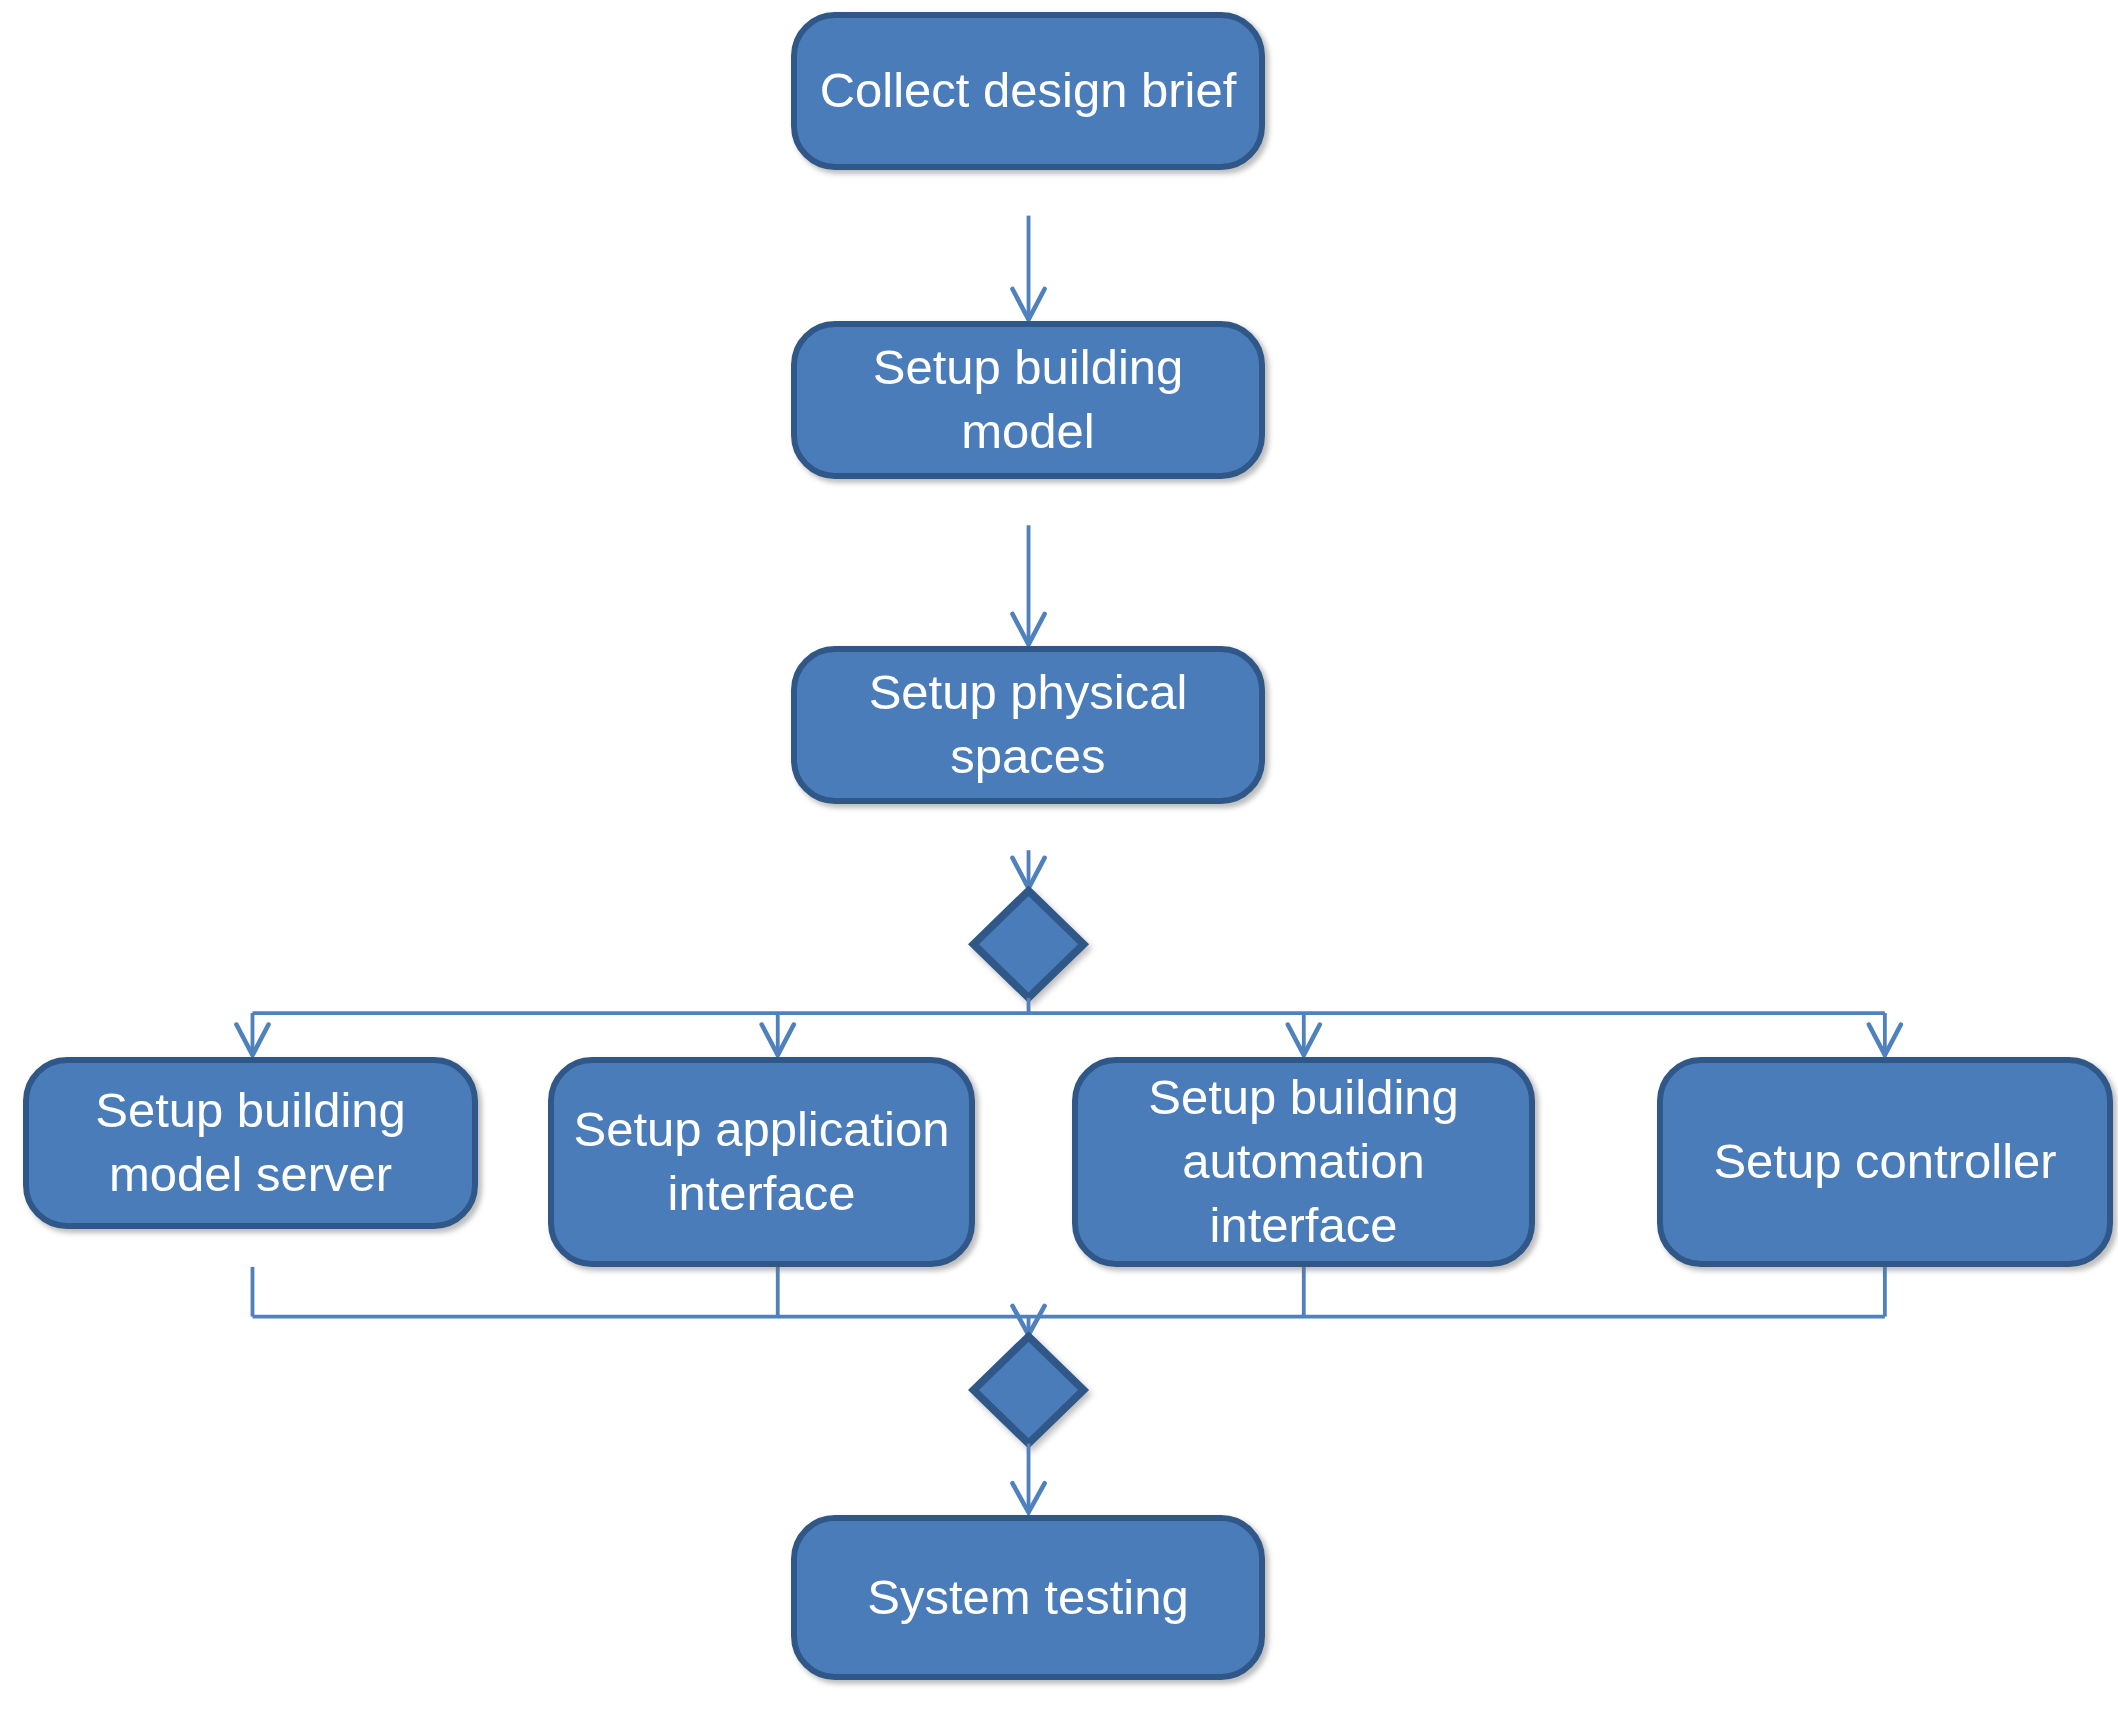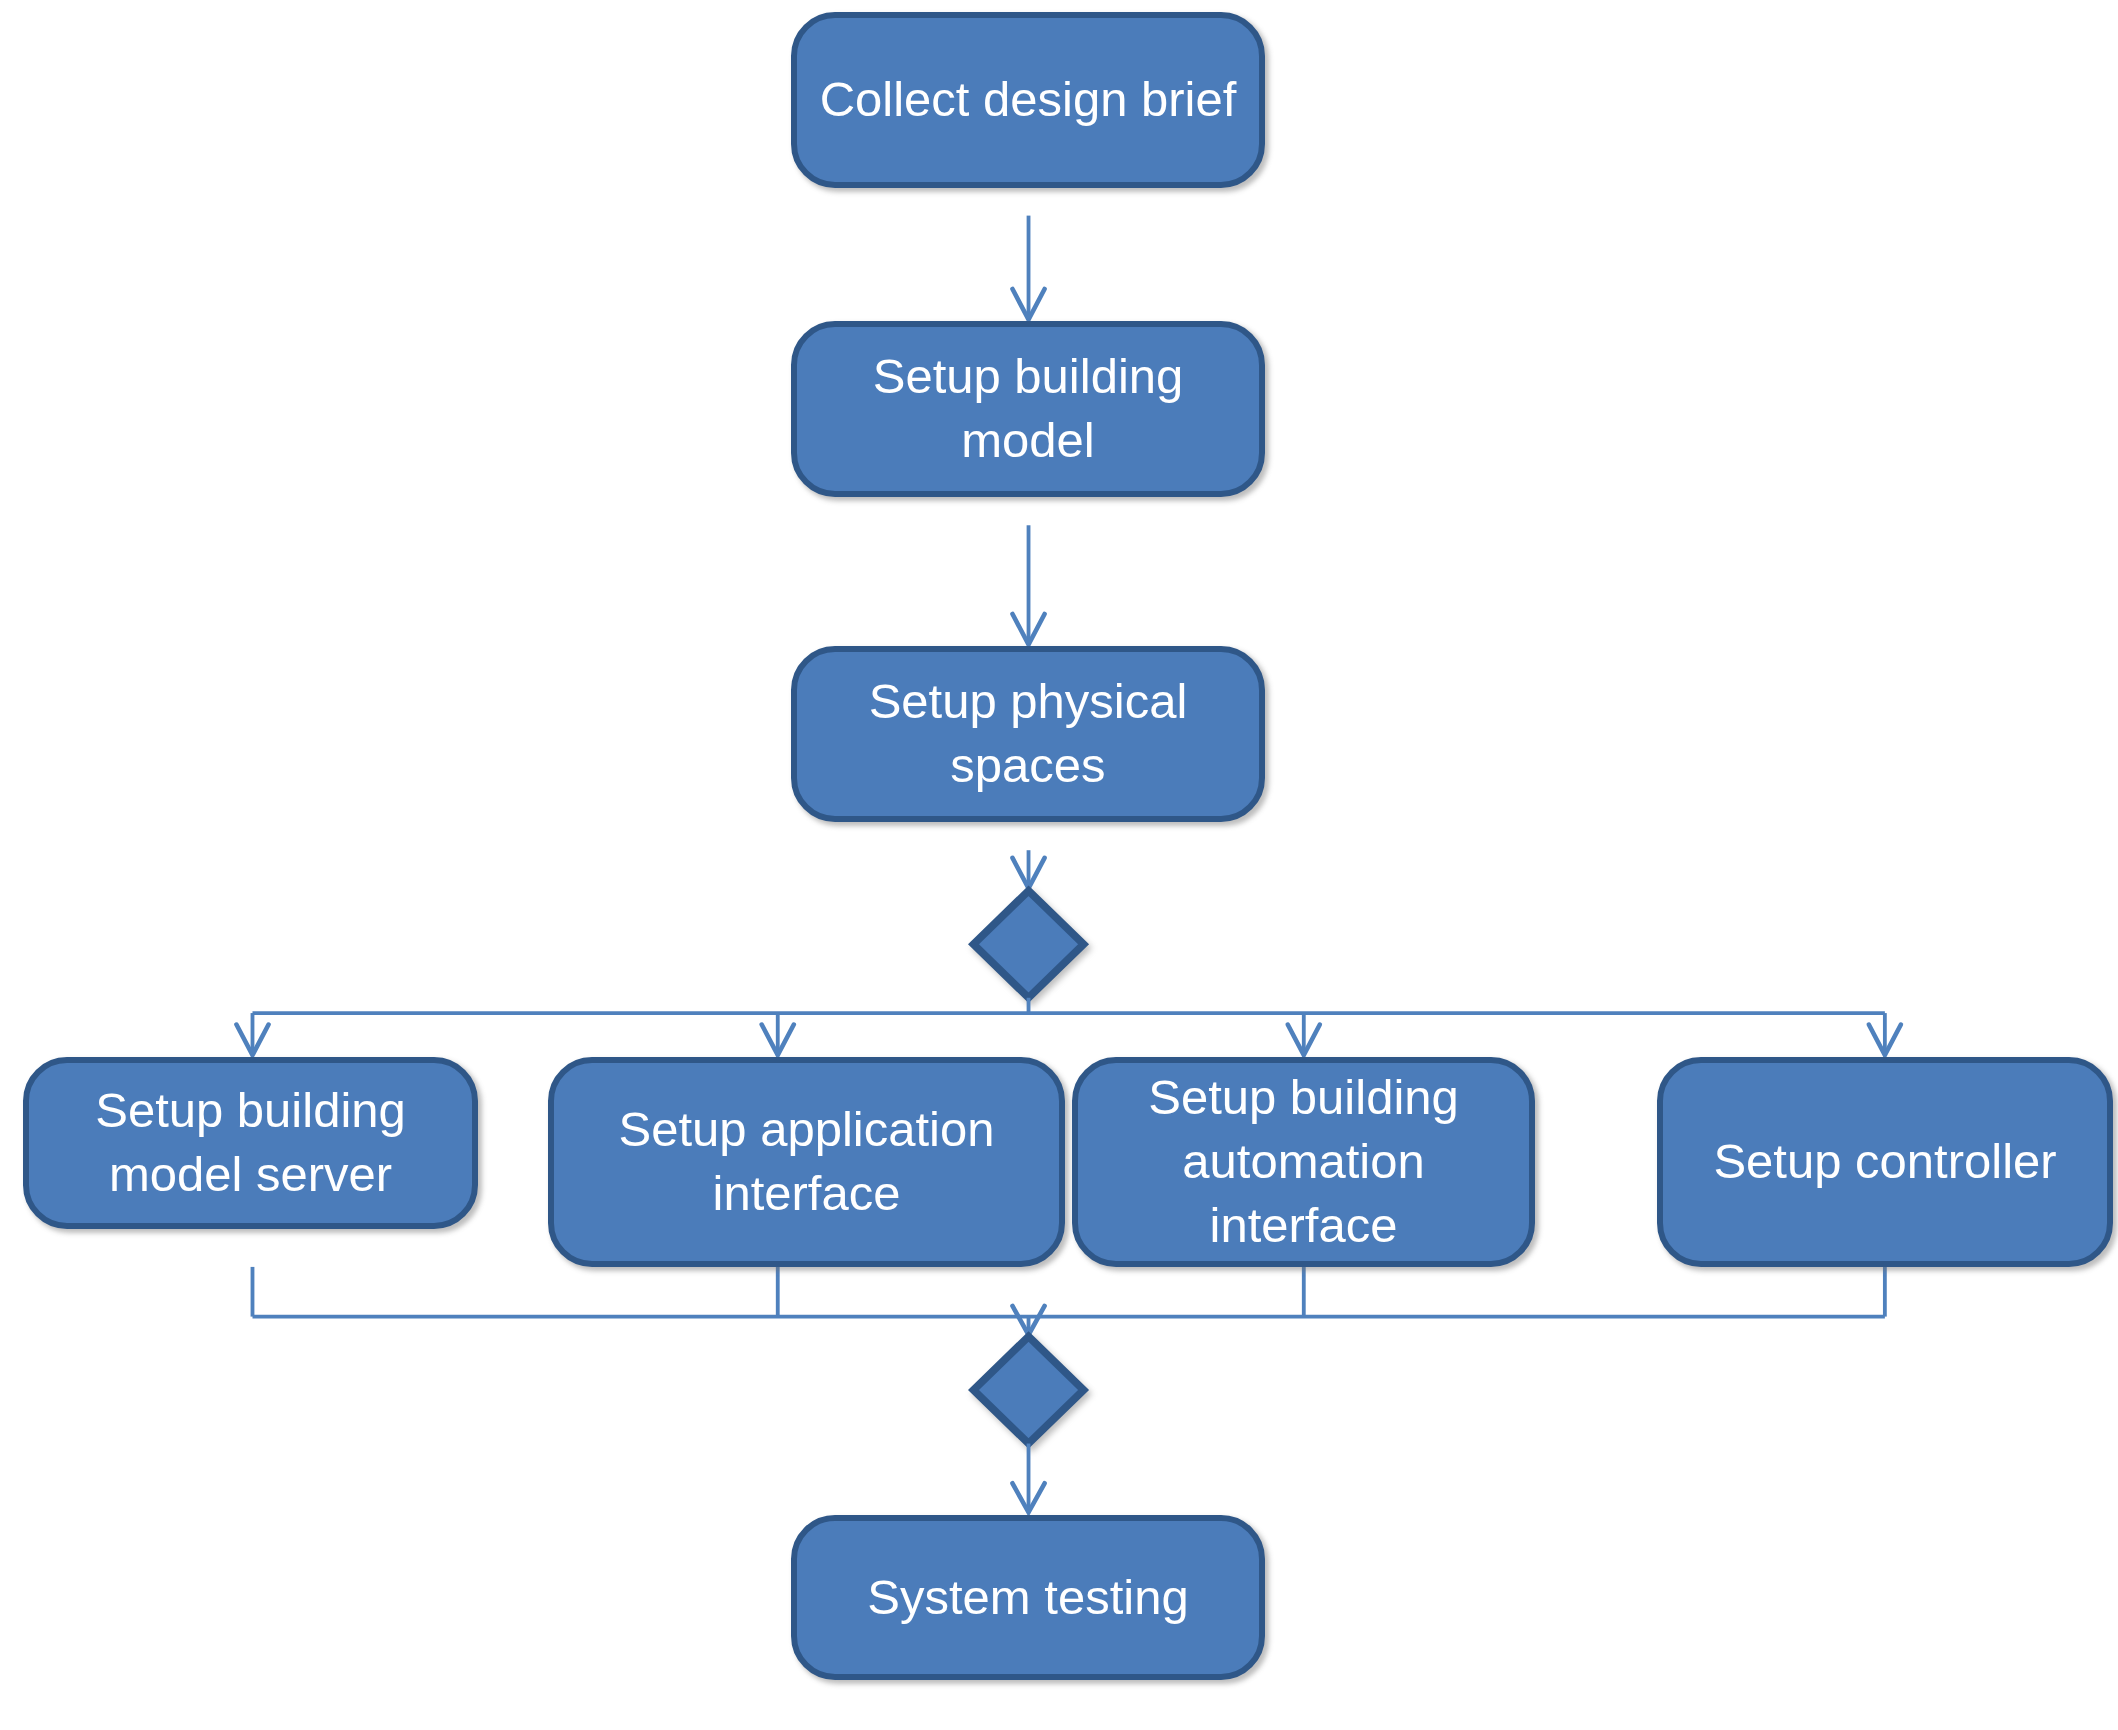--- a/index.html
+++ b/index.html
@@ -42,26 +42,26 @@
     color:#ffffff;
     display:flex;
     align-items:center;
     justify-content:center;
     text-align:center;
     font-size:49px;
     line-height:1.3;
     padding:0 17px;
     box-shadow:3.1px 3.8px 5.4px rgba(110,110,110,0.45);
   }
-  .n1,.n2,.n3,.n8{left:791px;width:474px;height:176px;}
+  .n1,.n2,.n3,.n8{left:791px;width:474px;height:158px;}
   .n1{top:11.5px;}
   .n2{top:321px;}
   .n3{top:646px;}
   .n4{left:23px;  top:1057px;width:455px;height:172px;}
-  .n5{left:548px; top:1057px;width:517px;height:210px;justify-content:center;}
+  .n5{left:548px; top:1057px;width:427px;height:210px;justify-content:center;}
   .n6{left:1072px;top:1057px;width:463px;height:210px;}
   .n7{left:1657px;top:1057px;width:456px;height:210px;}
   .n8{top:1515px;height:165px;}
 </style>
 </head>
 <body>
 
 <div class="canvas">
 
   <svg class="connector-layer" viewBox="0 0 2771 2264" xmlns="http://www.w3.org/2000/svg">

